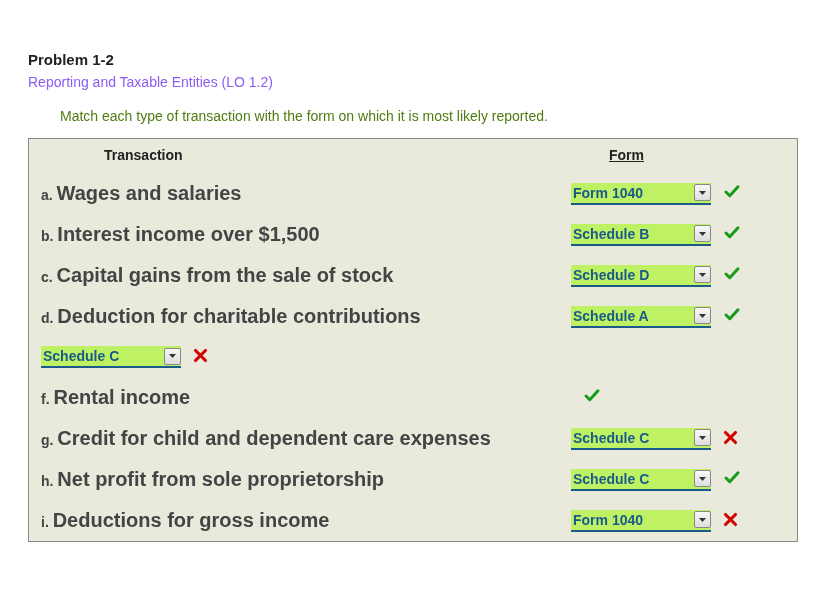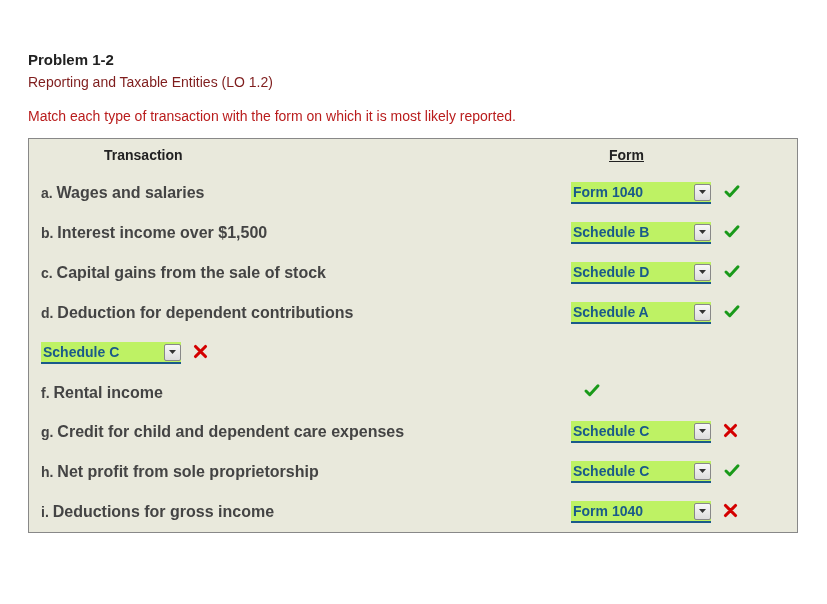--- a/index.html
+++ b/index.html
@@ -14,26 +14,27 @@
   .problem-title {
     font-weight: bold;
     font-size: 15px;
     margin-bottom: 6px;
     color: #222;
     margin-top: 27px;
   }
   .problem-subtitle {
     font-size: 14px;
     margin-bottom: 18px;
-    color: #7f1d1d;
+    color: #8b5cf6;
   }
   .problem-instruction {
     font-size: 14px;
     margin-bottom: 14px;
-    color: #b91c1c;
+    color: #4d7c0f;
+    margin-left: 32px;
   }
   .match-table {
     border: 1px solid #888;
     background: #e9e9dc;
     width: 770px;
   }
   .header-row {
     display: flex;
     padding: 8px 0 10px 0;
     align-items: flex-end;
@@ -62,21 +63,21 @@
   }
   .row-letter {
     font-weight: bold;
     color: #444;
     min-width: 20px;
     display: inline;
   }
   .row-text {
     color: #444;
     display: inline;
-    font-size: 16px;
+    font-size: 20px;
   }
   .transaction-cell {
     flex: 0 0 530px;
     font-weight: bold;
     color: #3f3f3f;
   }
   .form-cell {
     flex: 1;
     display: flex;
     align-items: center;
@@ -176,21 +177,21 @@
                 <polygon points="0,0 7,0 3.5,4" fill="#333"></polygon>
               </svg>
             </span>
           </div>
           <span class="status correct"><svg width="18" height="18" viewBox="0 0 24 24">
               <path d="M4 12 L9 17 L20 5" stroke="#1a9a1a" stroke-width="4" fill="none" stroke-linecap="round" stroke-linejoin="round"></path>
             </svg></span>
         </div>
       </div>
       <div class="data-row">
-        <div class="transaction-cell"><span class="row-letter">d.</span> <span class="row-text"> Deduction for dependent contributions</span></div>
+        <div class="transaction-cell"><span class="row-letter">d.</span> <span class="row-text"> Deduction for charitable contributions</span></div>
         <div class="form-cell">
           <div class="select-wrap">
             <span class="select-text">Schedule A</span>
             <span class="dropdown-btn">
               <svg width="7" height="4" viewBox="0 0 7 4">
                 <polygon points="0,0 7,0 3.5,4" fill="#333"></polygon>
               </svg>
             </span>
           </div>
           <span class="status correct"><svg width="18" height="18" viewBox="0 0 24 24">

